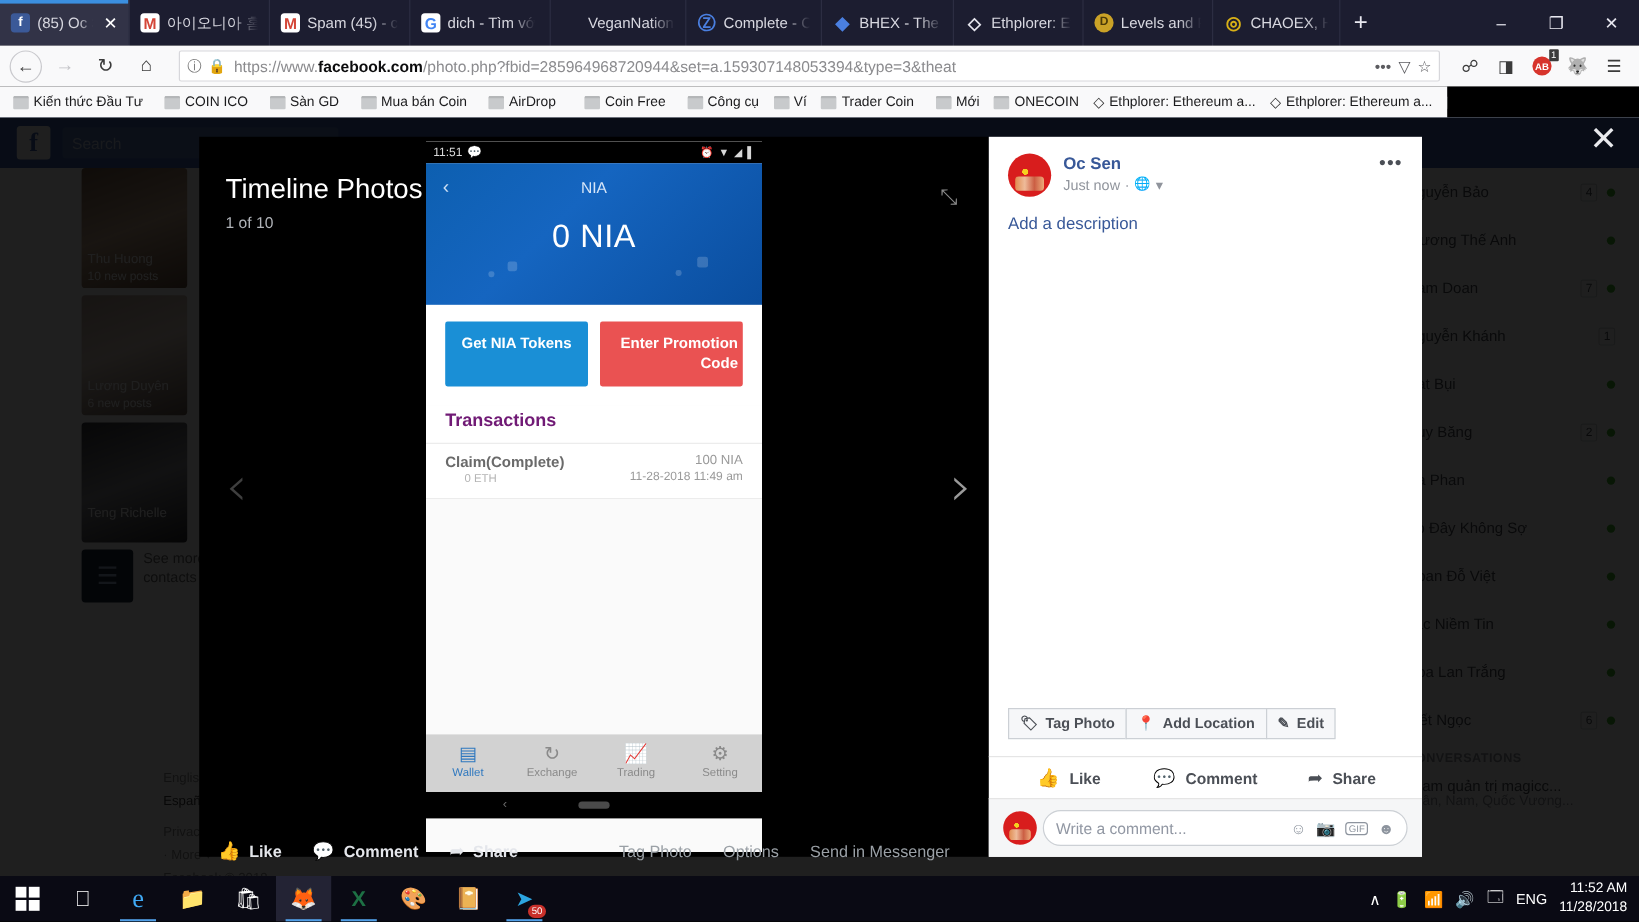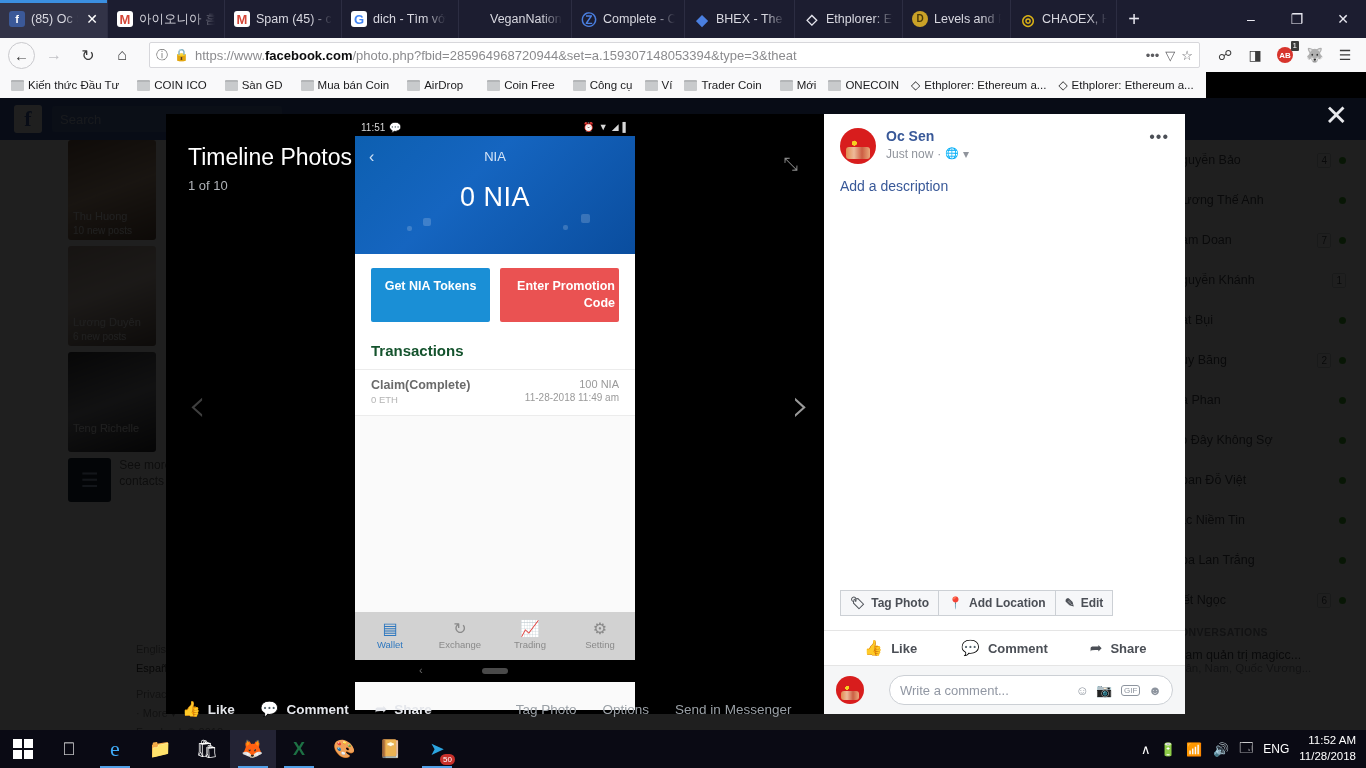--- a/index.html
+++ b/index.html
@@ -222,28 +222,28 @@
   .bk3 { width: 5px; height: 5px; top: 89px; left: 208px; }
   .bk4 { width: 9px; height: 9px; top: 78px; left: 226px; }
 
   .ph-btns { display: flex; gap: 10px; padding: 14px 16px 16px; background: #fff; }
   .ph-btn {
     flex: 1; text-align: center; color: #fff; font-size: 12.5px; font-weight: bold;
     padding: 10px 4px; border-radius: 2px; line-height: 1.35;
   }
   .ph-btn.blue { background: #1a8fd6; }
   .ph-btn.red  { background: #ea5252; text-align: right; }
-  .ph-sec { padding: 4px 16px 10px; background: #fff; font-size: 15px; font-weight: bold; color: #14532d; }
+  .ph-sec { padding: 4px 16px 10px; background: #fff; font-size: 15px; font-weight: bold; color: #701a75; }
   .tx-row {
     display: flex; padding: 8px 16px 10px; background: #fff;
     border-top: 1px solid #ececec; border-bottom: 1px solid #ececec;
   }
   .tx-l { flex: 1; }
   .tx-l .t1 { font-size: 12.5px; font-weight: bold; color: #6a6a6a; }
-  .tx-l .t2 { font-size: 9.5px; color: #b4b4b4; margin-top: 2px; }
+  .tx-l .t2 { font-size: 9.5px; color: #b4b4b4; margin-top: 2px; margin-left: 16px; }
   .tx-r { text-align: right; }
   .tx-r .t1 { font-size: 11px; color: #9a9a9a; }
   .tx-r .t2 { font-size: 10px; color: #9a9a9a; margin-top: 2px; }
   .ph-body { background: #fafafa; height: 196px; }
   .ph-nav {
     display: flex; background: #d2d2d2; height: 48px; align-items: center;
   }
   .ph-nav .item { flex: 1; text-align: center; color: #8a8a8a; font-size: 9.5px; }
   .ph-nav .item.active { color: #2f78bf; }
   .ph-nav .gl { display: block; font-size: 16px; margin-bottom: 2px; line-height: 1; }
@@ -291,21 +291,21 @@
     padding: 5px 9px; margin-right: -1px;
   }
   .ip-social {
     border-top: 1px solid #e5e5e5; display: flex; padding: 8px 10px;
   }
   .soc { flex: 1; display: flex; align-items: center; justify-content: center; gap: 8px;
          color: #4b4f56; font-size: 13px; font-weight: bold; }
   .soc .gl { font-size: 15px; font-weight: normal; }
   .ip-comment {
     border-top: 1px solid #e5e5e5; background: #f5f6f7; padding: 9px 12px;
-    display: flex; align-items: center; gap: 25px;
+    display: flex; align-items: center; gap: 5px;
   }
   .ip-comment .avatar { width: 28px; height: 28px; flex: 0 0 28px; }
   .cbox {
     flex: 1; height: 30px; background: #fff; border: 1px solid #ccd0d5; border-radius: 15px;
     display: flex; align-items: center; padding: 0 10px; gap: 8px;
   }
   .cbox .ph { flex: 1; color: #9197a3; font-size: 13px; }
   .cbox .ic { color: #8d949e; font-size: 13px; }
 
   

